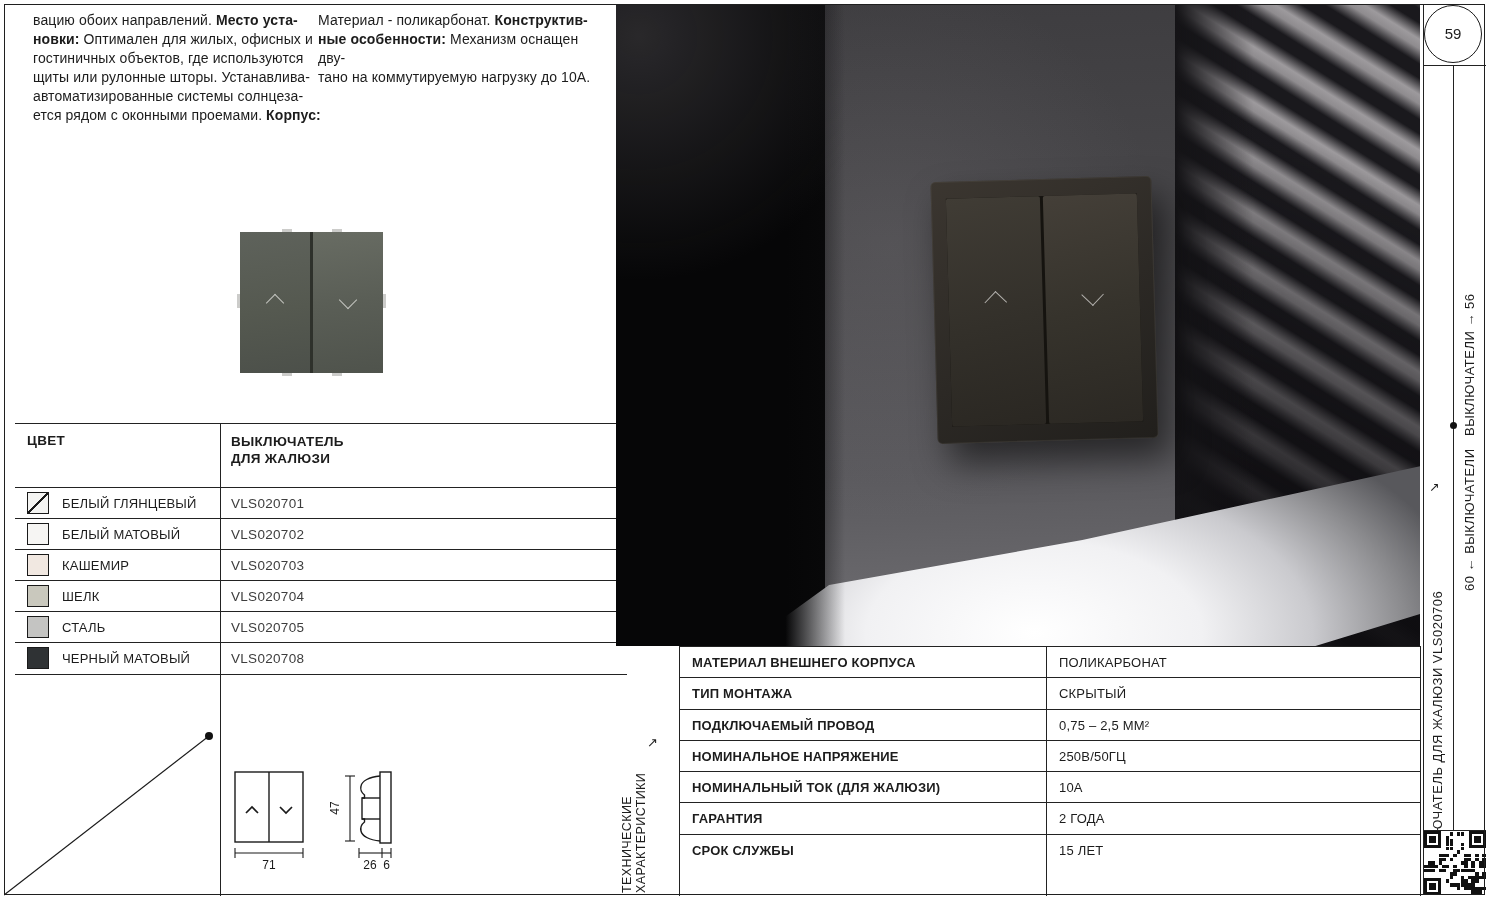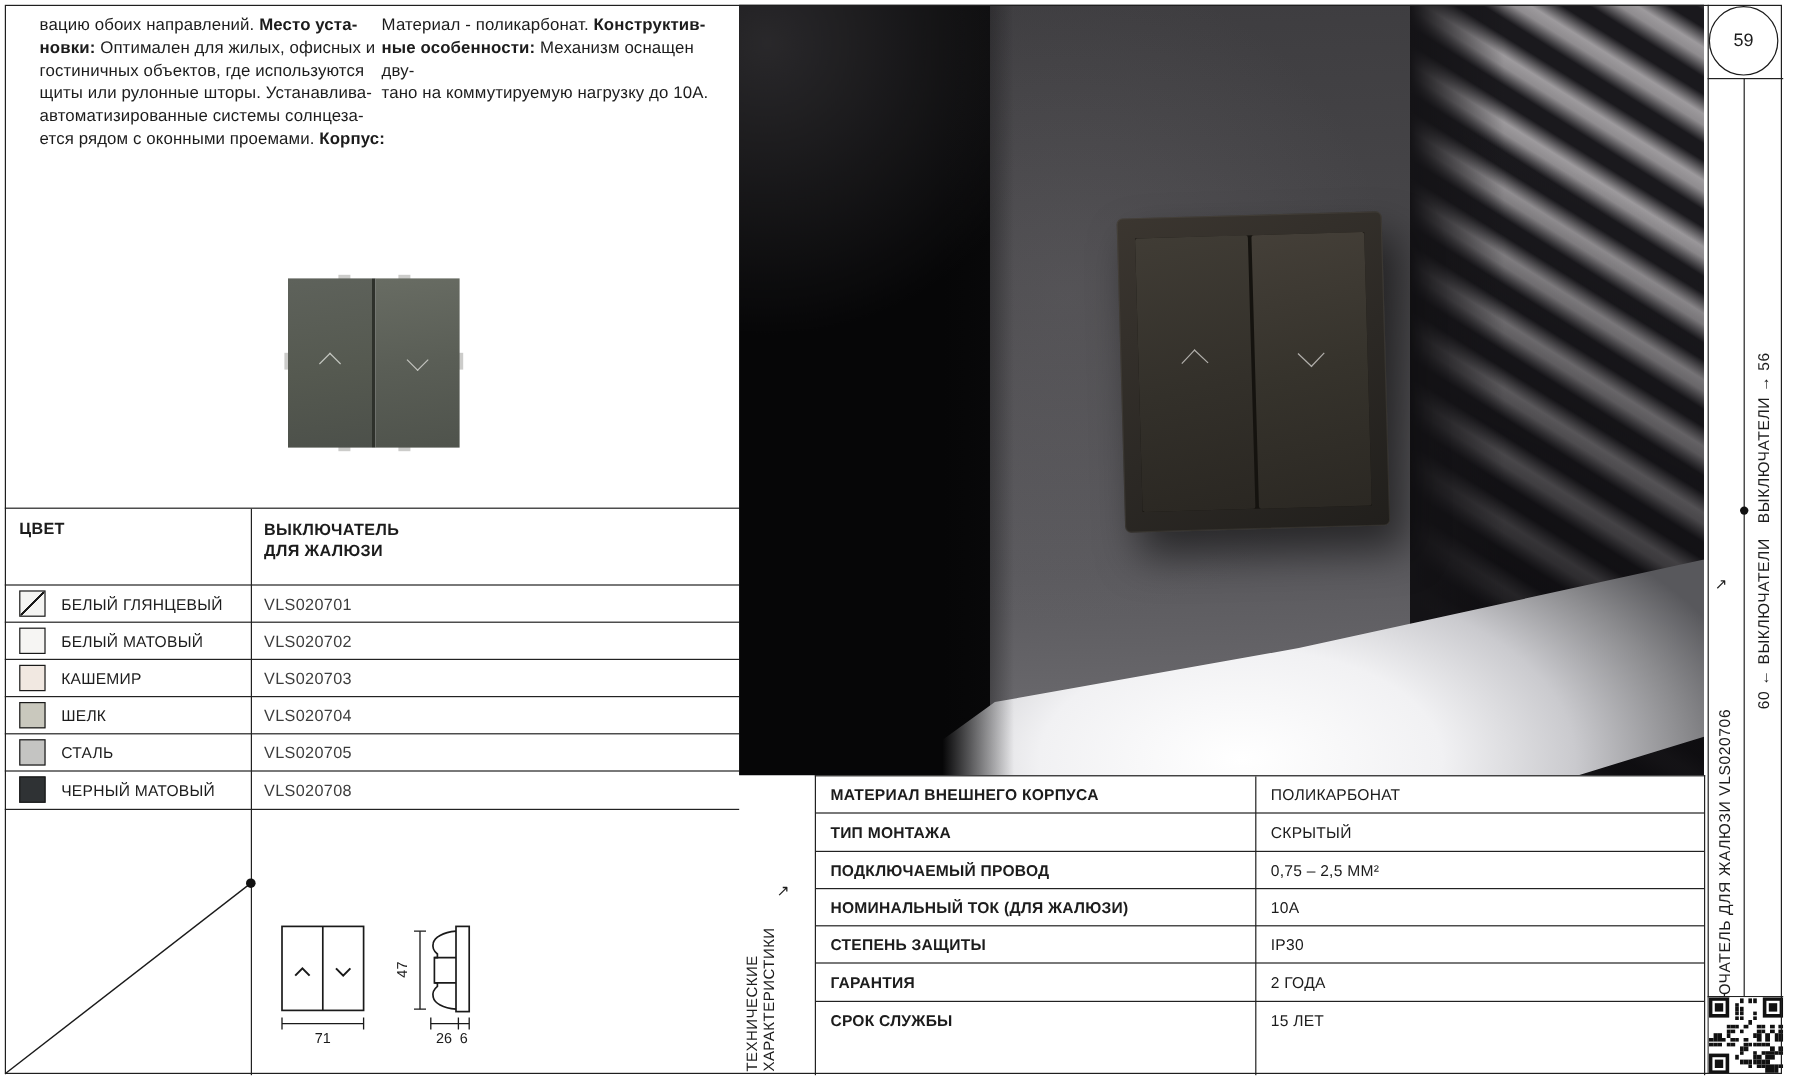--- a/index.html
+++ b/index.html
@@ -18,21 +18,21 @@
   #render{left:240px;top:232px;width:143px;height:141px;}
   .rkey{position:absolute;top:0;height:100%;width:70px;}
   .rkey.left{left:0;background:linear-gradient(172deg,#5e625b,#555950 55%,#4c504a);}
   .rkey.right{left:73px;background:linear-gradient(172deg,#686c63,#5a5e56 50%,#4f534c);}
   #render .gap{position:absolute;left:70px;top:0;width:3px;height:100%;background:#2e312b;}
   .clip{position:absolute;background:#ccccca;}
   .chev{position:absolute;width:12px;height:12px;border-left:1.6px solid #c3c5bf;border-top:1.6px solid #c3c5bf;}
   .chev.up{transform:translate(-50%,-50%) rotate(45deg);}
   .chev.dn{transform:translate(-50%,-50%) rotate(225deg);}
   
-  #ctable{left:4px;top:423px;width:612px;height:473px;border-top:1px solid #222;box-sizing:border-box;}
+  #ctable{left:15px;top:423px;width:612px;height:473px;border-top:1px solid #222;box-sizing:border-box;}
   #ctable .vdiv{position:absolute;left:205px;top:0;width:1px;height:100%;background:#222;}
   .c-header{height:64px;border-bottom:1px solid #222;box-sizing:border-box;font-weight:bold;font-size:13.5px;letter-spacing:.3px;}
   .c-header .h1{position:absolute;left:12px;top:9px;}
   .c-header .h2{position:absolute;left:216px;top:9px;line-height:17px;}
   .c-row{height:31.1px;line-height:31.1px;border-bottom:1px solid #222;box-sizing:border-box;position:relative;font-size:13px;}
   .swatch{position:absolute;left:12px;top:4px;width:22px;height:22px;border:1px solid #1a1a1a;box-sizing:border-box;}
   .swatch .diag{position:absolute;inset:0;background:linear-gradient(to bottom right,transparent calc(50% - .8px),#1a1a1a calc(50% - .8px),#1a1a1a calc(50% + .8px),transparent calc(50% + .8px));}
   .c-name{position:absolute;left:47px;letter-spacing:.2px;}
   .c-code{position:absolute;left:216px;color:#3d3d3d;letter-spacing:.3px;font-size:13.5px;}
   
@@ -239,26 +239,26 @@
     </div>
     <div class="s-row">
       <span class="s-label">ТИП МОНТАЖА</span>
       <span class="s-value">СКРЫТЫЙ</span>
     </div>
     <div class="s-row">
       <span class="s-label">ПОДКЛЮЧАЕМЫЙ ПРОВОД</span>
       <span class="s-value">0,75 – 2,5 ММ²</span>
     </div>
     <div class="s-row">
+      <span class="s-label">НОМИНАЛЬНОЕ НАПРЯЖЕНИЕ</span>
+      <span class="s-value">250В/50ГЦ</span>
+    </div>
+    <div class="s-row">
       <span class="s-label">НОМИНАЛЬНЫЙ ТОК (ДЛЯ ЖАЛЮЗИ)</span>
       <span class="s-value">10А</span>
-    </div>
-    <div class="s-row">
-      <span class="s-label">СТЕПЕНЬ ЗАЩИТЫ</span>
-      <span class="s-value">IP30</span>
     </div>
     <div class="s-row">
       <span class="s-label">ГАРАНТИЯ</span>
       <span class="s-value">2 ГОДА</span>
     </div>
     <div class="s-row">
       <span class="s-label">СРОК СЛУЖБЫ</span>
       <span class="s-value">15 ЛЕТ</span>
     </div>
   </div>

